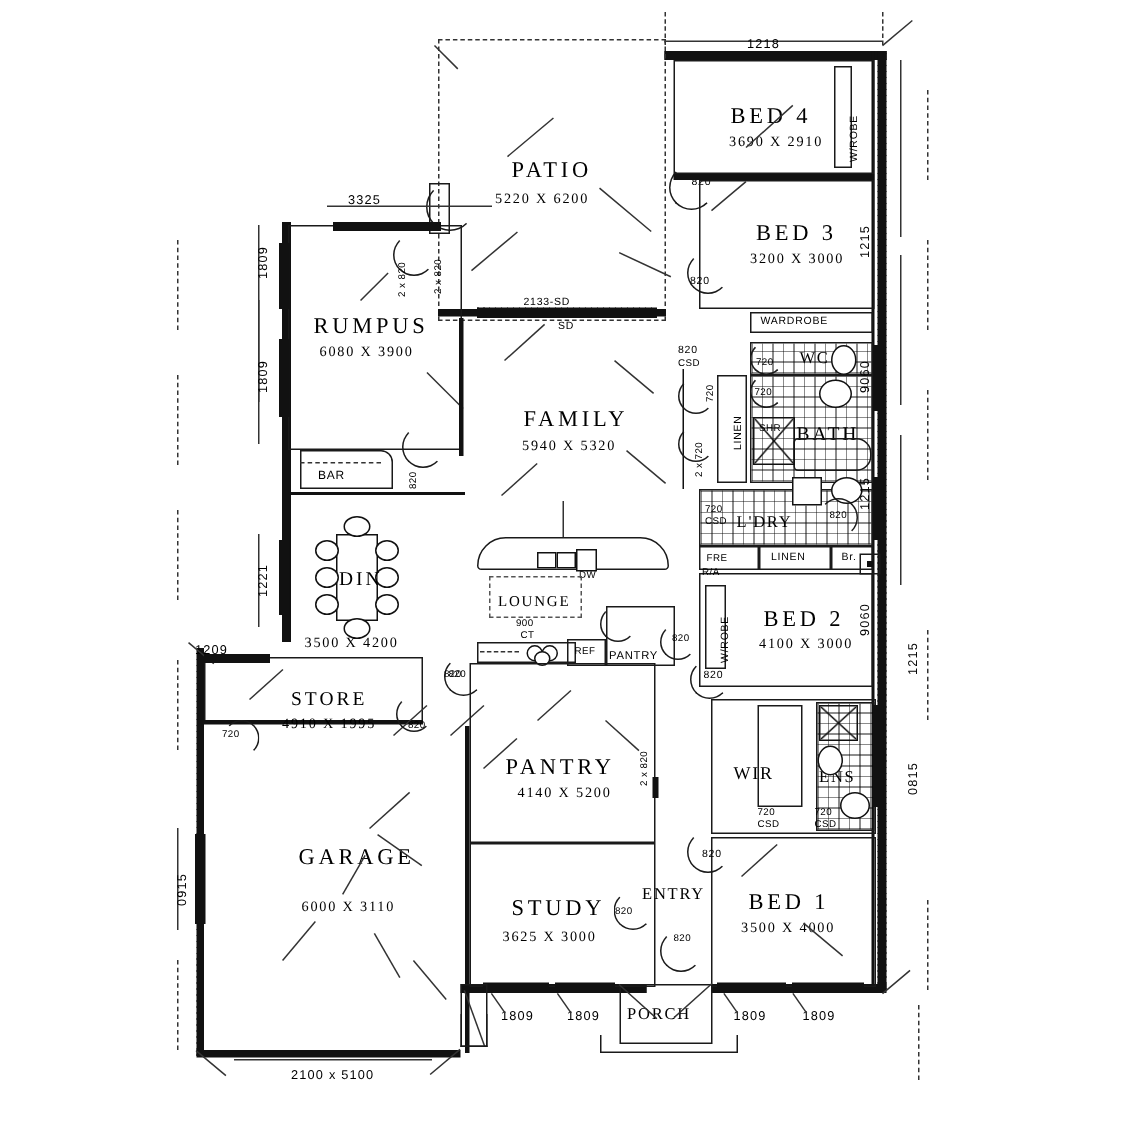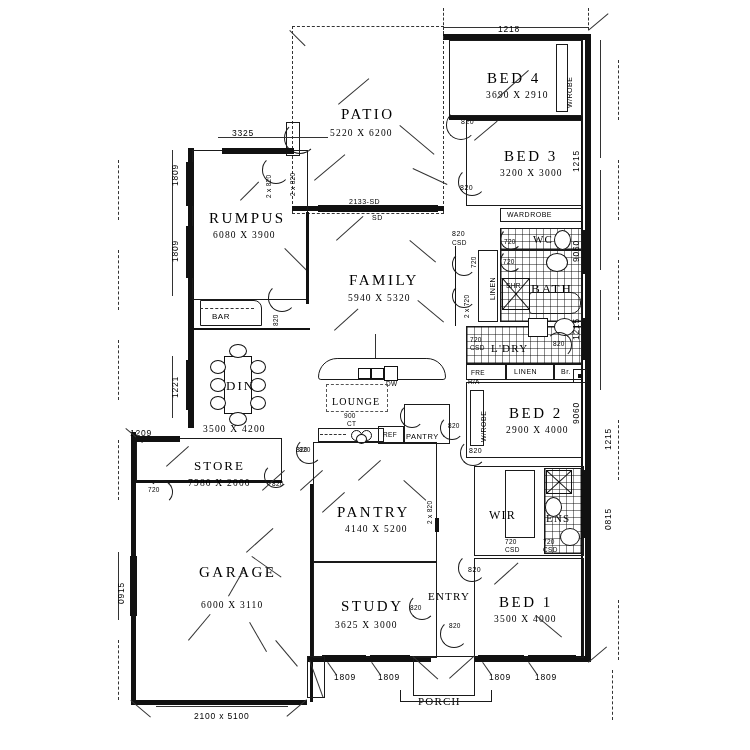--- a/index.html
+++ b/index.html
@@ -159,21 +159,21 @@
 
   <div class="rect" style="left:466px;top:364px;width:40px;height:16px;"></div>
   <div class="lbl tag2" style="left:471px;top:369px;">FRE</div>
   <div class="rect" style="left:506px;top:364px;width:48px;height:16px;"></div>
   <div class="lbl tag" style="left:514px;top:368px;">LINEN</div>
   <div class="rect" style="left:554px;top:364px;width:28px;height:16px;"></div>
   <div class="lbl tag" style="left:561px;top:368px;">Br.</div>
 
   <div class="room" style="left:466px;top:382px;width:116px;height:76px;"></div>
   <div class="lbl rname" style="left:509px;top:405px;">BED  2</div>
-  <div class="lbl rdim" style="left:506px;top:425px;">2900 X 4000</div>
+  <div class="lbl rdim" style="left:506px;top:425px;">4100 X 3000</div>
   <div class="rect" style="left:470px;top:390px;width:14px;height:56px;"></div>
   <div class="lbl tag vert" style="left:480px;top:442px;">W/ROBE</div>
   <div class="lbl tag2" style="left:468px;top:378px;">R/A</div>
   <div class="swing" style="left:460px;top:440px;width:24px;height:24px;"></div>
   <div class="lbl tag" style="left:469px;top:447px;">820</div>
 
   <div class="rect" style="left:573px;top:369px;width:14px;height:14px;"></div>
   <div class="fill" style="position:absolute;left:578px;top:374px;width:4px;height:4px;"></div>
 
   <div class="room" style="left:474px;top:466px;width:110px;height:90px;"></div>
@@ -267,21 +267,21 @@
 
   <div class="lbl tag2" style="left:448px;top:422px;">820</div>
   <div class="swing" style="left:440px;top:416px;width:22px;height:22px;"></div>
 
   <div class="swing" style="left:296px;top:438px;width:24px;height:24px;"></div>
   <div class="lbl tag2" style="left:296px;top:446px;">820</div>
 
   <div class="room" style="left:136px;top:438px;width:146px;height:44px;"></div>
   <div class="wall" style="left:136px;top:480px;width:146px;height:3px;"></div>
   <div class="lbl rname sm" style="left:194px;top:458px;">STORE</div>
-  <div class="lbl rdim" style="left:188px;top:478px;">7980 X 2000</div>
+  <div class="lbl rdim" style="left:188px;top:478px;">4910 X 1995</div>
   <div class="lead" style="left:166px;top:466px;width:30px;transform:rotate(-42deg);"></div>
   <div class="lead" style="left:262px;top:490px;width:30px;transform:rotate(-42deg);"></div>
   <div class="lead" style="left:300px;top:490px;width:30px;transform:rotate(-42deg);"></div>
   <div class="swing" style="left:149px;top:480px;width:22px;height:22px;transform:rotate(180deg);"></div>
   <div class="lbl tag2" style="left:148px;top:486px;">720</div>
   <div class="lbl tag2" style="left:272px;top:480px;">820</div>
   <div class="lbl tag2" style="left:299px;top:446px;">820</div>
   <div class="swing" style="left:264px;top:464px;width:22px;height:22px;"></div>
 
   <div class="room" style="left:136px;top:484px;width:176px;height:218px;border:none;"></div>
@@ -318,21 +318,21 @@
   <div class="lbl rdim" style="left:335px;top:620px;">3625 X 3000</div>
   <div class="swing" style="left:409px;top:594px;width:24px;height:24px;"></div>
   <div class="lbl tag2" style="left:410px;top:604px;">820</div>
 
   <div class="room" style="left:437px;top:562px;width:37px;height:96px;border:none;"></div>
   <div class="lbl rname xs" style="left:428px;top:590px;font-size:11px;">ENTRY</div>
   <div class="swing" style="left:440px;top:620px;width:26px;height:26px;"></div>
   <div class="lbl tag2" style="left:449px;top:622px;">820</div>
 
   <div class="room" style="left:413px;top:656px;width:62px;height:40px;"></div>
-  <div class="lbl rname xs" style="left:418px;top:670px;font-size:11px;margin-top:25px;">PORCH</div>
+  <div class="lbl rname xs" style="left:418px;top:670px;font-size:11px;">PORCH</div>
   <div class="lead" style="left:413px;top:656px;width:34px;transform:rotate(42deg);"></div>
   <div class="lead" style="left:475px;top:656px;width:34px;transform:rotate(138deg);"></div>
 
   <div class="rect" style="left:400px;top:690px;width:92px;height:12px;border-top:none;"></div>
 
   <div class="dlineV" style="left:172px;top:150px;width:1px;height:118px;"></div>
   <div class="lbl dimtxt vert" style="left:170px;top:186px;">1809</div>
   <div class="dlineV" style="left:172px;top:200px;width:1px;height:96px;"></div>
   <div class="lbl dimtxt vert" style="left:170px;top:262px;">1809</div>
   <div class="dlineV" style="left:172px;top:356px;width:1px;height:62px;"></div>

